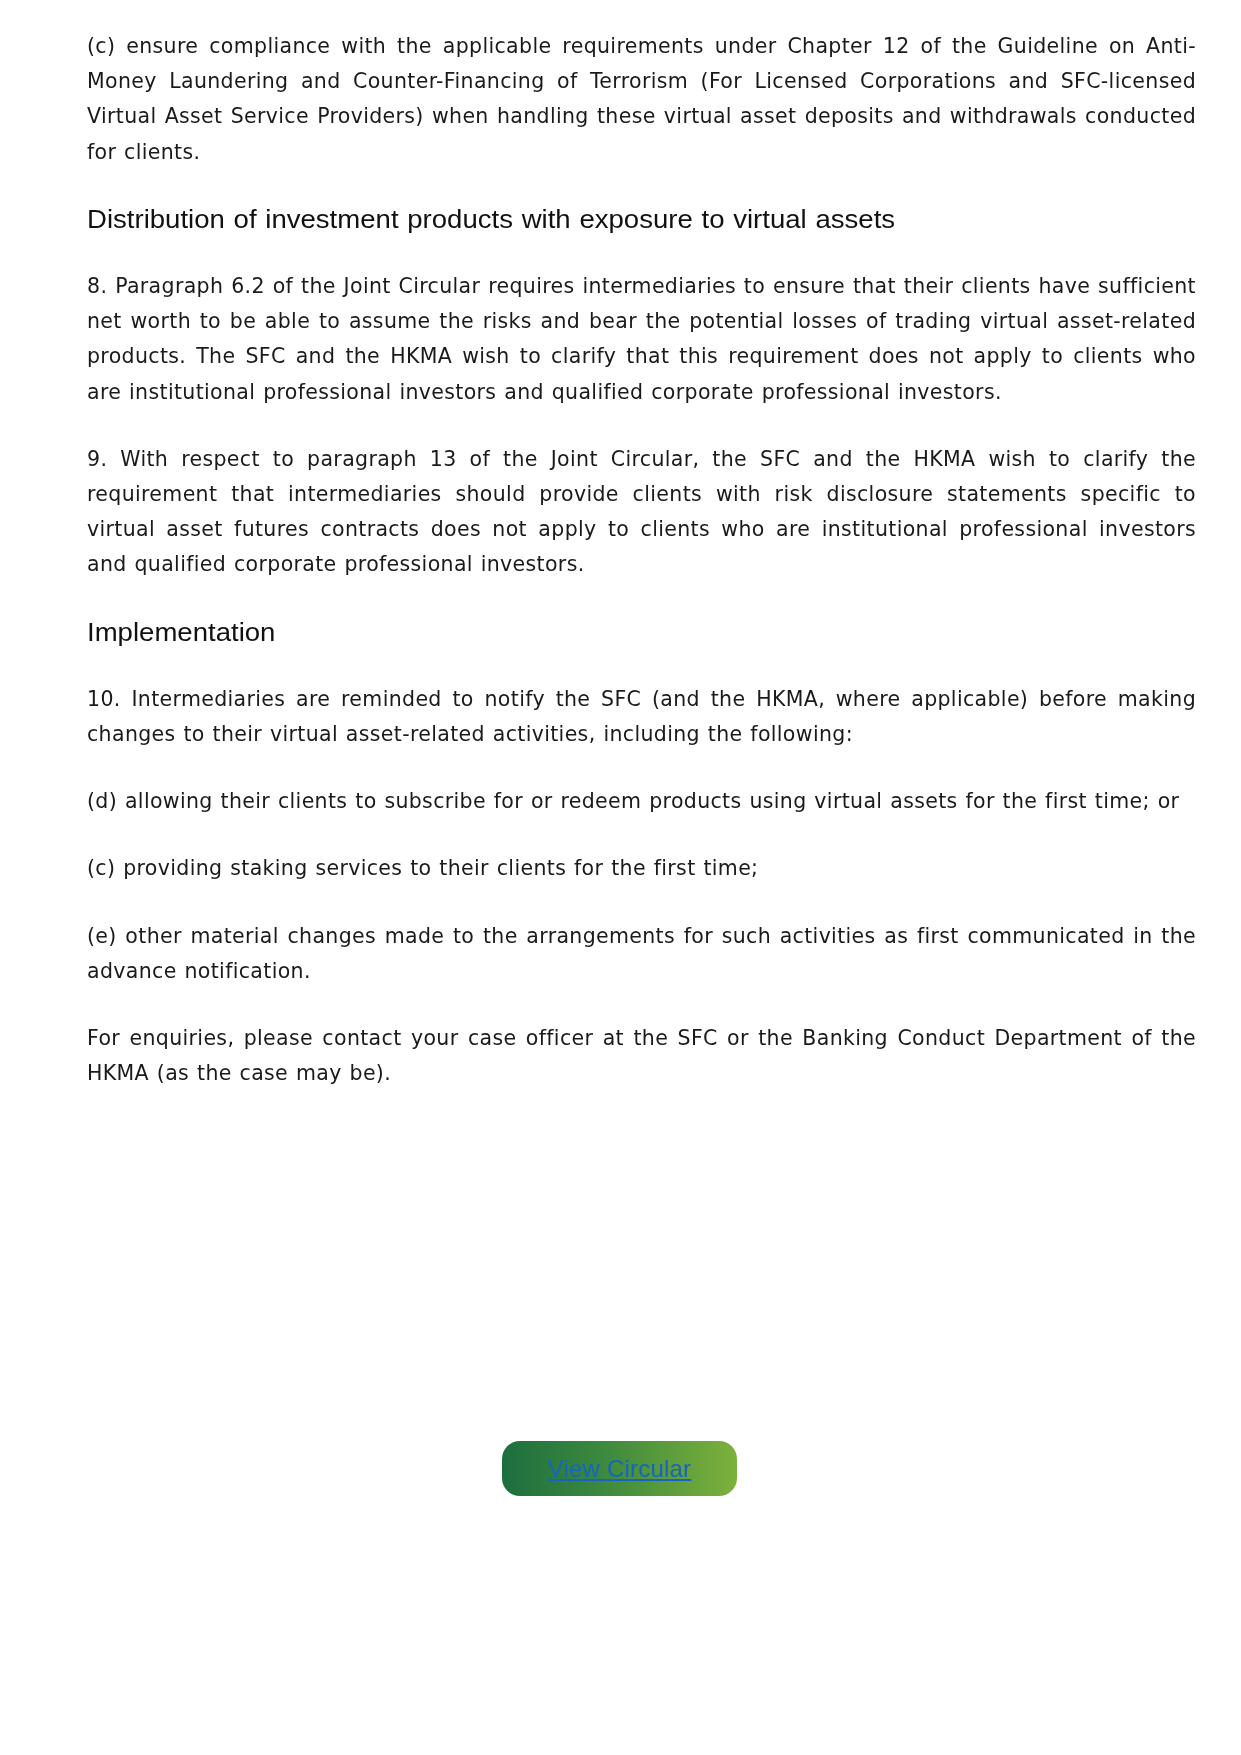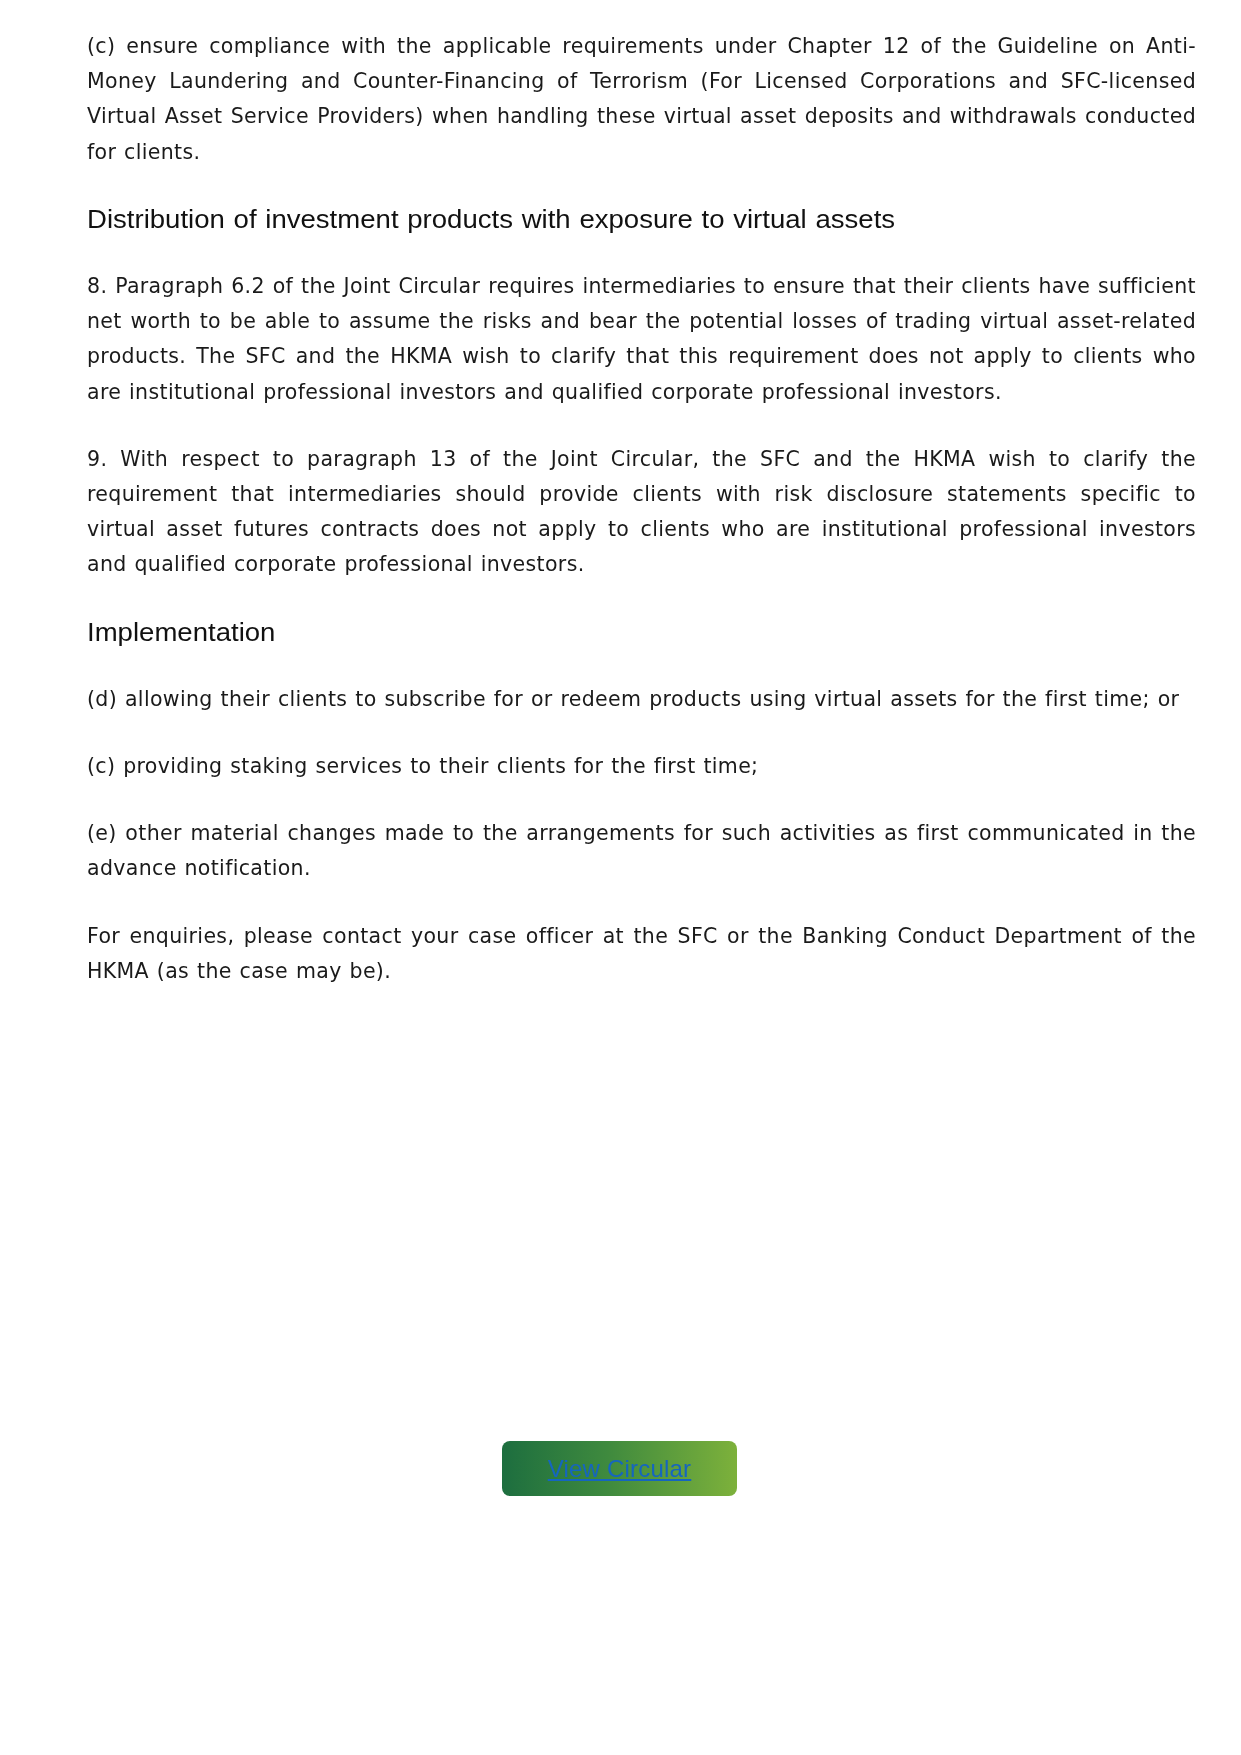--- a/index.html
+++ b/index.html
@@ -51,21 +51,21 @@
       top: 1441px;
       width: 235px;
       height: 55px;
     }
     .view-btn {
       display: flex;
       align-items: center;
       justify-content: center;
       width: 100%;
       height: 100%;
-      border-radius: 8px;
+      border-radius: 18px;
       background: linear-gradient(90deg, #1d6e3f 0%, #3f8a3e 45%, #7db13b 100%);
       text-decoration: none;
       cursor: pointer;
     }
     .view-btn span {
       color: #1565c0;
       text-decoration: underline;
       font-family: "Liberation Sans", sans-serif;
       font-size: 24px;
       letter-spacing: 0.2px;
@@ -78,20 +78,21 @@
   <p class="para">(c) ensure compliance with the applicable requirements under Chapter 12 of the Guideline on Anti-Money Laundering and Counter-Financing of Terrorism (For Licensed Corporations and SFC-licensed Virtual Asset Service Providers) when handling these virtual asset deposits and withdrawals conducted for clients.</p>
 
   <h3 class="heading"><span>Distribution of investment products with exposure to virtual assets</span></h3>
 
   <p class="para">8. Paragraph 6.2 of the Joint Circular requires intermediaries to ensure that their clients have sufficient net worth to be able to assume the risks and bear the potential losses of trading virtual asset-related products. The SFC and the HKMA wish to clarify that this requirement does not apply to clients who are institutional professional investors and qualified corporate professional investors.</p>
 
   <p class="para">9. With respect to paragraph 13 of the Joint Circular, the SFC and the HKMA wish to clarify the requirement that intermediaries should provide clients with risk disclosure statements specific to virtual asset futures contracts does not apply to clients who are institutional professional investors and qualified corporate professional investors.</p>
 
   <h3 class="heading"><span>Implementation</span></h3>
 
+  <p class="para">10. Intermediaries are reminded to notify the SFC (and the HKMA, where applicable) before making changes to their virtual asset-related activities, including the following:</p>
 
 
 
   <p class="para">(d) allowing their clients to subscribe for or redeem products using virtual assets for the first time; or</p>
 
   <p class="para">(c) providing staking services to their clients for the first time;</p>
 
   <p class="para">(e) other material changes made to the arrangements for such activities as first communicated in the advance notification.</p>
 
   <p class="para">For enquiries, please contact your case officer at the SFC or the Banking Conduct Department of the HKMA (as the case may be).</p>

